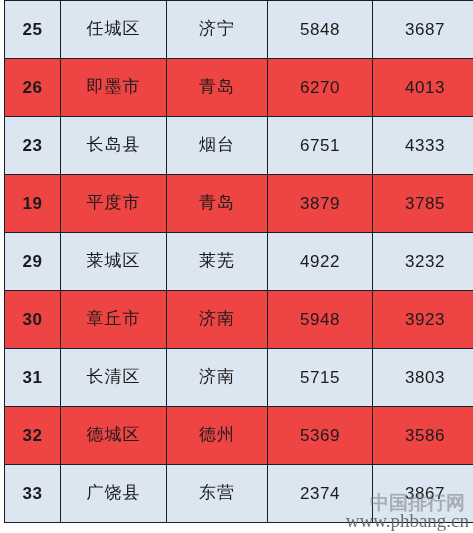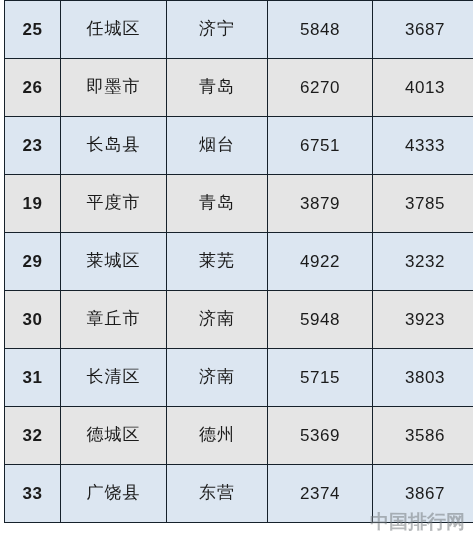--- a/index.html
+++ b/index.html
@@ -36,21 +36,21 @@
     overflow: hidden;
   }
   
   col.c-rank   { width: 56px; }
   col.c-dist   { width: 106px; }
   col.c-city   { width: 101px; }
   col.c-num1   { width: 105px; }
   col.c-num2   { width: 105px; }
 
   tr.row-light td { background: #dce6f1; }
-  tr.row-dark  td { background: #e5e5e5; }
+  tr.row-dark  td { background: #ef4444; }
 
   td.rank-cell {
     font-weight: bold;
     font-size: 13.5px;
     letter-spacing: 0.5px;
   }
   td.cn-cell {
     font-size: 14px;
     line-height: 1.45;
     letter-spacing: 1px;
@@ -175,13 +175,14 @@
           <td class="cn-narrow">东营</td>
           <td class="num-cell">2374</td>
           <td class="num-cell">3867</td>
         </tr>
       </tbody>
   </table>
 </div>
 
 <div id="watermark">
   <span id="wm-cn">中国排行网</span>
+  <span id="wm-url">www.phbang.cn</span>
 </div>
 
 </body></html>

